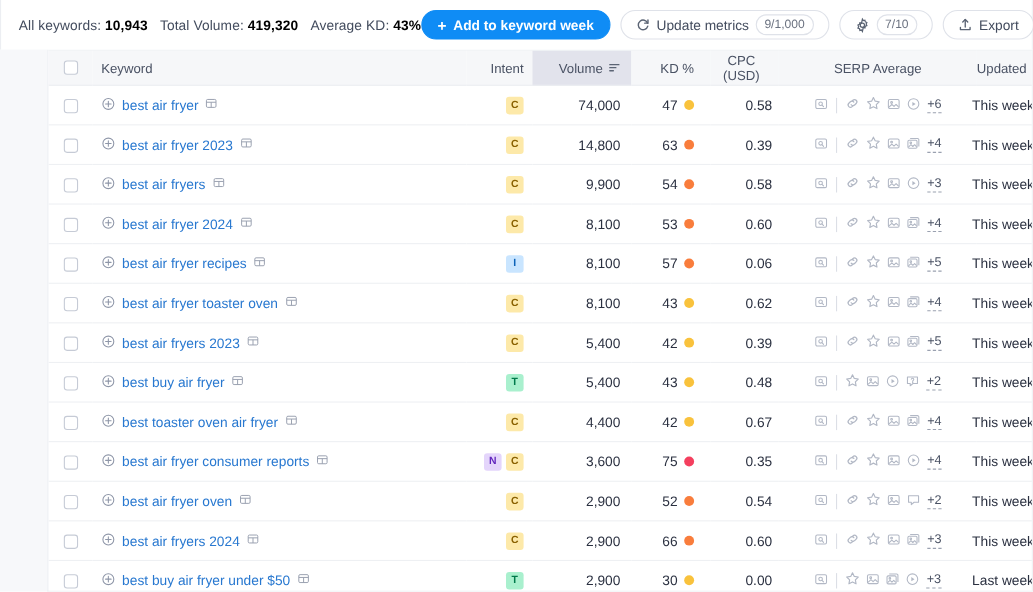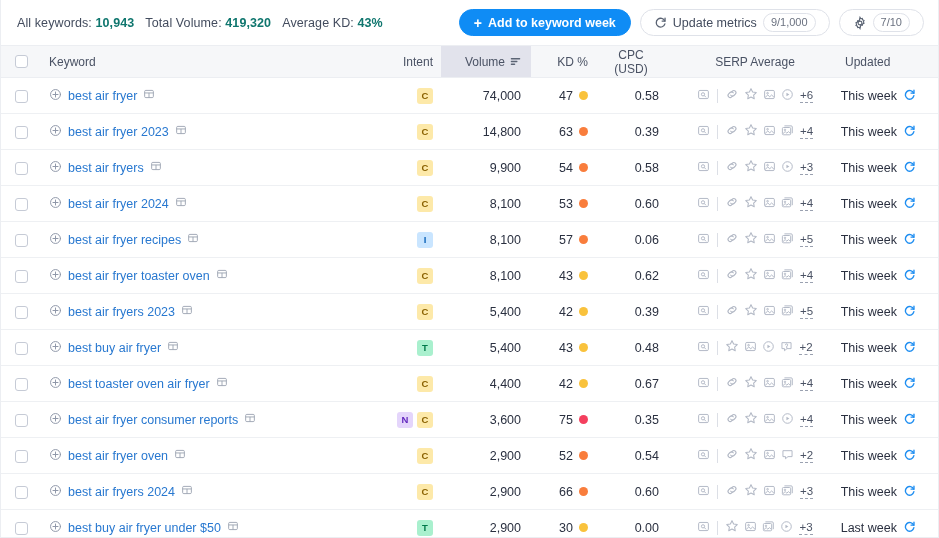--- a/index.html
+++ b/index.html
@@ -29,21 +29,21 @@
     padding: 0 14px 0 16px;
     position: relative;
   }
   .tb-stats {
     font-size: 12.5px;
     color: #434c5e;
     white-space: nowrap;
     letter-spacing: .1px;
   }
   .tb-stats .sep { display: inline-block; width: 11px; }
-  .tb-stats b { color: #0f766e; font-weight: 700; text-align: center; }
+  .tb-stats b { color: #000000; font-weight: 700; text-align: center; }
   .tb-right {
     margin-left: auto;
     display: flex;
     align-items: center;
     gap: 9px;
   }
   .btn {
     height: 27px;
     border-radius: 14px;
     display: flex;
@@ -76,20 +76,21 @@
   }
   .icon-svg { display: block; }
 
   
   .table-wrap {
     background: #fff;
     border: 1px solid #eceef2;
     border-top: none;
     height: 493px;
     overflow: hidden;
+    margin-left: 43px;
   }
   table { border-collapse: collapse; width: 939px; table-layout: fixed; }
 
   thead th {
     height: 31px;
     background: #f6f7f9;
     border-top: 1px solid #eceef2;
     border-bottom: 1px solid #eceef2;
     font-size: 12px;
     font-weight: 400;
@@ -220,20 +221,30 @@
       <div class="btn">
         <span>
           <svg class="icon-svg" width="14" height="14" viewBox="0 0 16 16" fill="none" stroke="#5b6474" stroke-width="1.3">
             <circle cx="8" cy="8" r="2.2"></circle>
             <path d="M8 1.6l.9 1.5 1.7-.4.4 1.7 1.6.7-.7 1.6.7 1.6-1.6.7-.4 1.7-1.7-.4L8 14.4l-.9-1.5-1.7.4-.4-1.7-1.6-.7.7-1.6-.7-1.6 1.6-.7.4-1.7 1.7.4z"></path>
           </svg>
         </span>
         <span class="pill">7/10</span>
       </div>
 
+      <div class="btn">
+        <span>
+          <svg class="icon-svg" width="13" height="13" viewBox="0 0 16 16" fill="none" stroke="#5b6474" stroke-width="1.5" stroke-linecap="round" stroke-linejoin="round">
+            <path d="M8 10.5V2.2"></path>
+            <path d="M5.2 4.9L8 2.1l2.8 2.8"></path>
+            <path d="M2.6 11v2.4h10.8V11"></path>
+          </svg>
+        </span>
+        <span>Export</span>
+      </div>
 
     </div>
   </div>
 
   <div class="table-wrap">
     <table>
       <thead>
         <tr>
           <th class="c-check">
             <div class="h">

